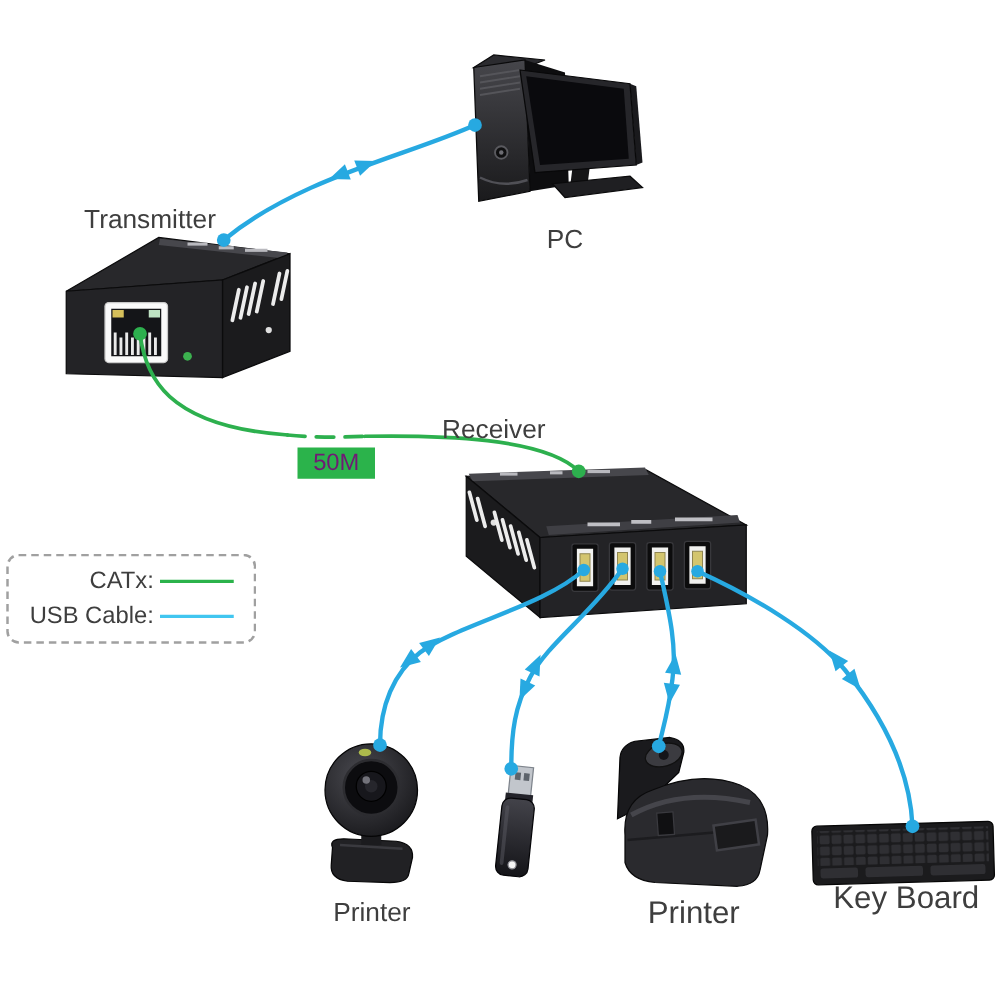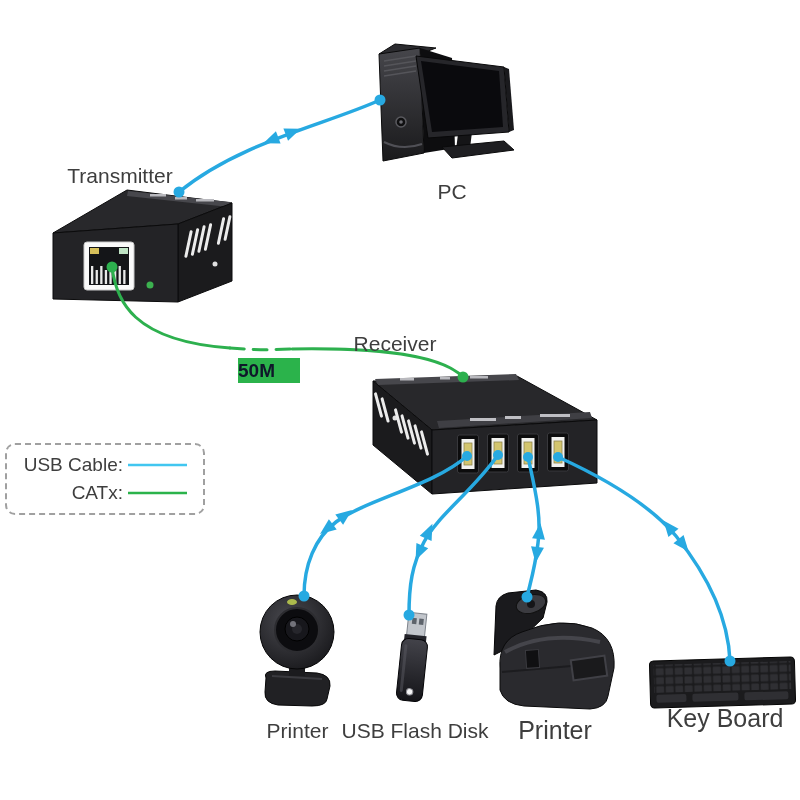--- a/index.html
+++ b/index.html
@@ -4,22 +4,22 @@
 <style>
   html,body{margin:0;padding:0;background:#ffffff;}
   body{font-family:"Liberation Sans", sans-serif;}
   .stage{position:relative;width:800px;height:800px;background:#ffffff;overflow:hidden;}
   .layer{position:absolute;left:0;top:0;}
   .lbl{position:absolute;color:#3e3e3e;text-align:center;white-space:nowrap;
        font-family:"Liberation Sans", sans-serif;}
   .lbl-20{font-size:21px;}
   .lbl-23{font-size:25px;}
   .badge{position:absolute;left:238px;top:358px;width:62px;height:25px;
-         background:#2bb34b;color:#0f172a;font-weight:bold;font-size:19px;
-         line-height:25px;text-align:left;}
+         background:#2bb34b;color:#701a75;font-weight:normal;font-size:19px;
+         line-height:25px;text-align:center;}
   .legend{position:absolute;left:5px;top:443px;width:200px;height:72px;
           border:2px dashed #a0a0a0;border-radius:10px;box-sizing:border-box;
           display:flex;flex-direction:column;justify-content:center;gap:6px;}
   .legend-row{display:flex;align-items:center;justify-content:flex-end;padding-right:14px;}
   .legend-label{font-size:19px;color:#3e3e3e;margin-right:4px;}
   .legend-line{display:block;}
 </style>
 </head>
 <body>
 
@@ -235,34 +235,33 @@
       <circle cx="409" cy="615" r="5.5"></circle>
       <circle cx="527" cy="597" r="5.5"></circle>
       <circle cx="730" cy="661" r="5.5"></circle>
     </g>
   </svg>
 
   <div class="lbl lbl-20" style="left:40px;top:164px;width:160px;">Transmitter</div>
   <div class="lbl lbl-20" style="left:402px;top:164px;width:100px;margin-top:16px;">PC</div>
   <div class="lbl lbl-20" style="left:345px;top:332px;width:100px;">Receiver</div>
   <div class="lbl lbl-20" style="left:230px;top:719px;width:135px;">Printer</div>
-  <div class="lbl lbl-20" style="left:340px;top:719px;width:150px;">USB Flash Disk</div>
   <div class="lbl lbl-23" style="left:495px;top:716px;width:120px;">Printer</div>
   <div class="lbl lbl-23" style="left:655px;top:704px;width:140px;">Key Board</div>
 
   <div class="badge">50M</div>
 
   <div class="legend">
+    <div class="legend-row">
+      <span class="legend-label">CATx:</span>
+      <svg class="legend-line" width="62" height="6">
+        <line x1="1" y1="3" x2="60" y2="3" stroke-width="2.6" stroke="#2bb34b"></line>
+      </svg>
+    </div>
     <div class="legend-row">
       <span class="legend-label">USB Cable:</span>
       <svg class="legend-line" width="62" height="6">
         <line x1="1" y1="3" x2="60" y2="3" stroke-width="2.6" stroke="#41c6f0"></line>
       </svg>
     </div>
-    <div class="legend-row">
-      <span class="legend-label">CATx:</span>
-      <svg class="legend-line" width="62" height="6">
-        <line x1="1" y1="3" x2="60" y2="3" stroke-width="2.6" stroke="#2bb34b"></line>
-      </svg>
-    </div>
   </div>
 
 </div>
 
 </body></html>

